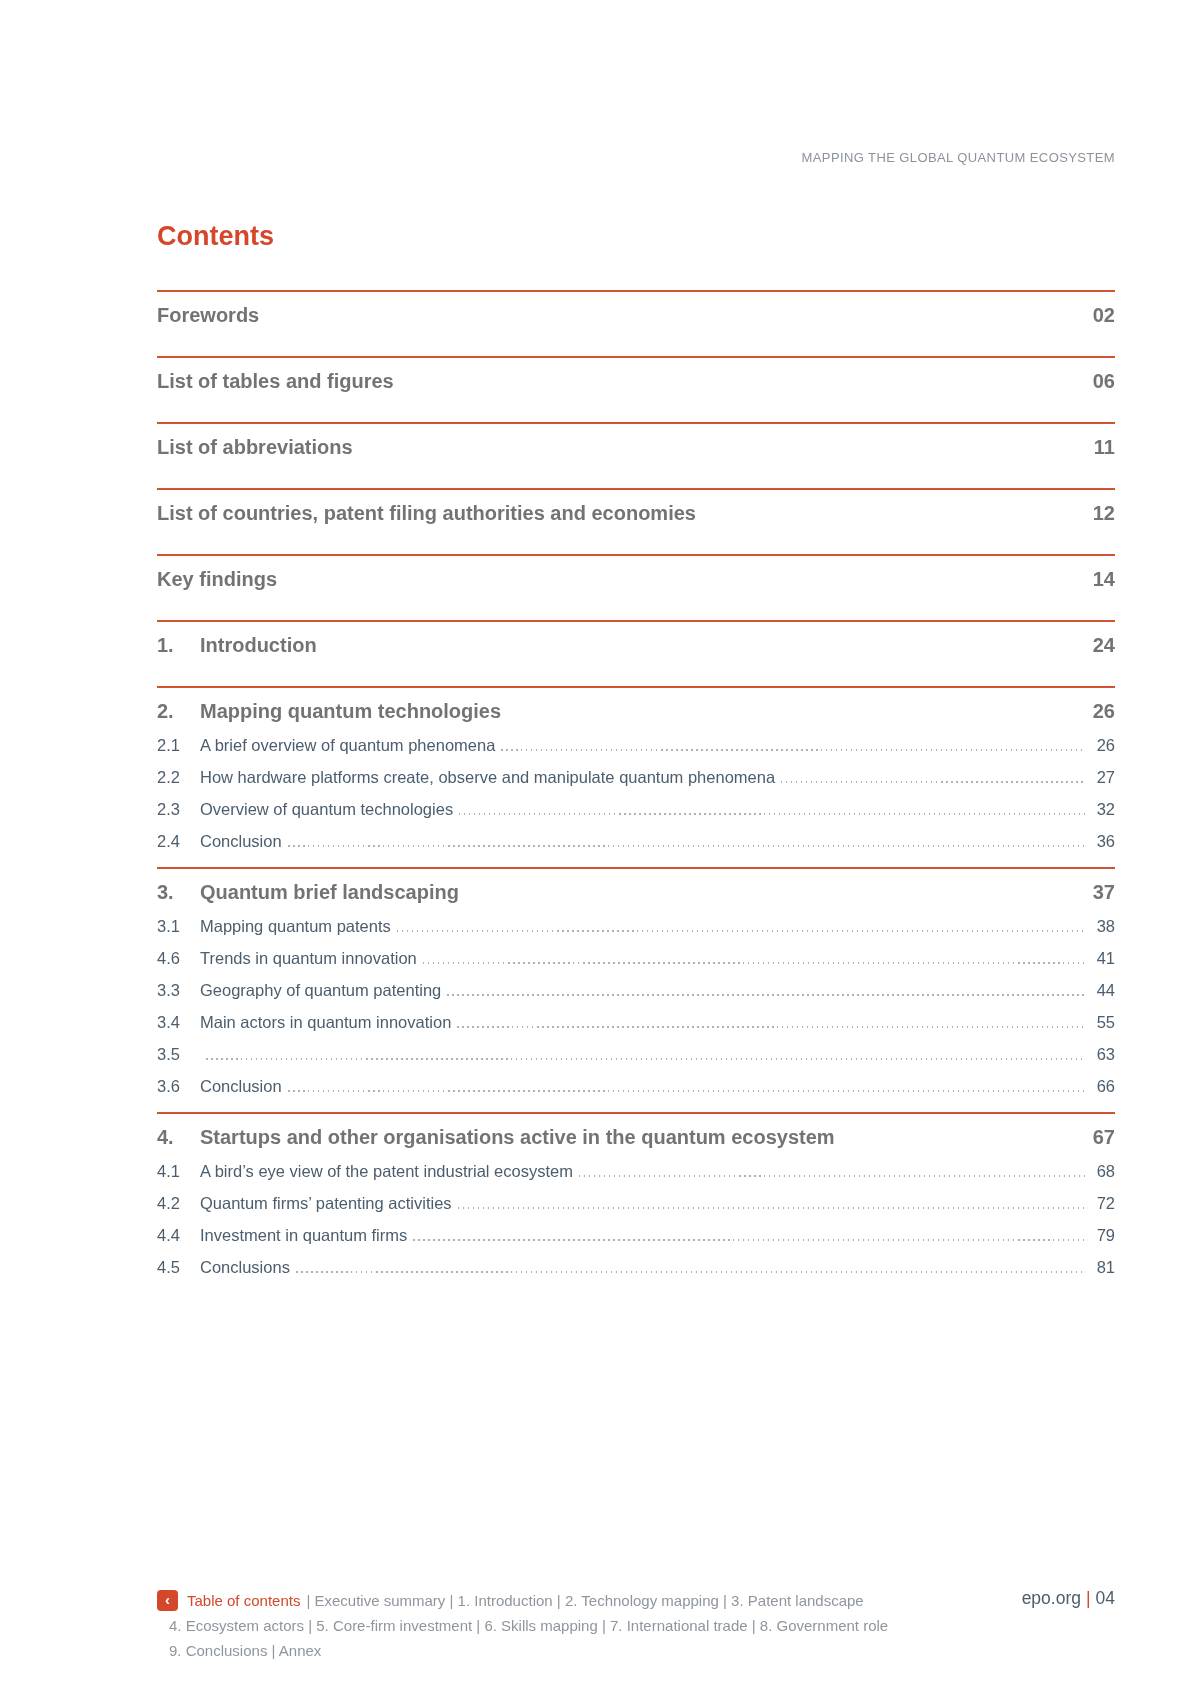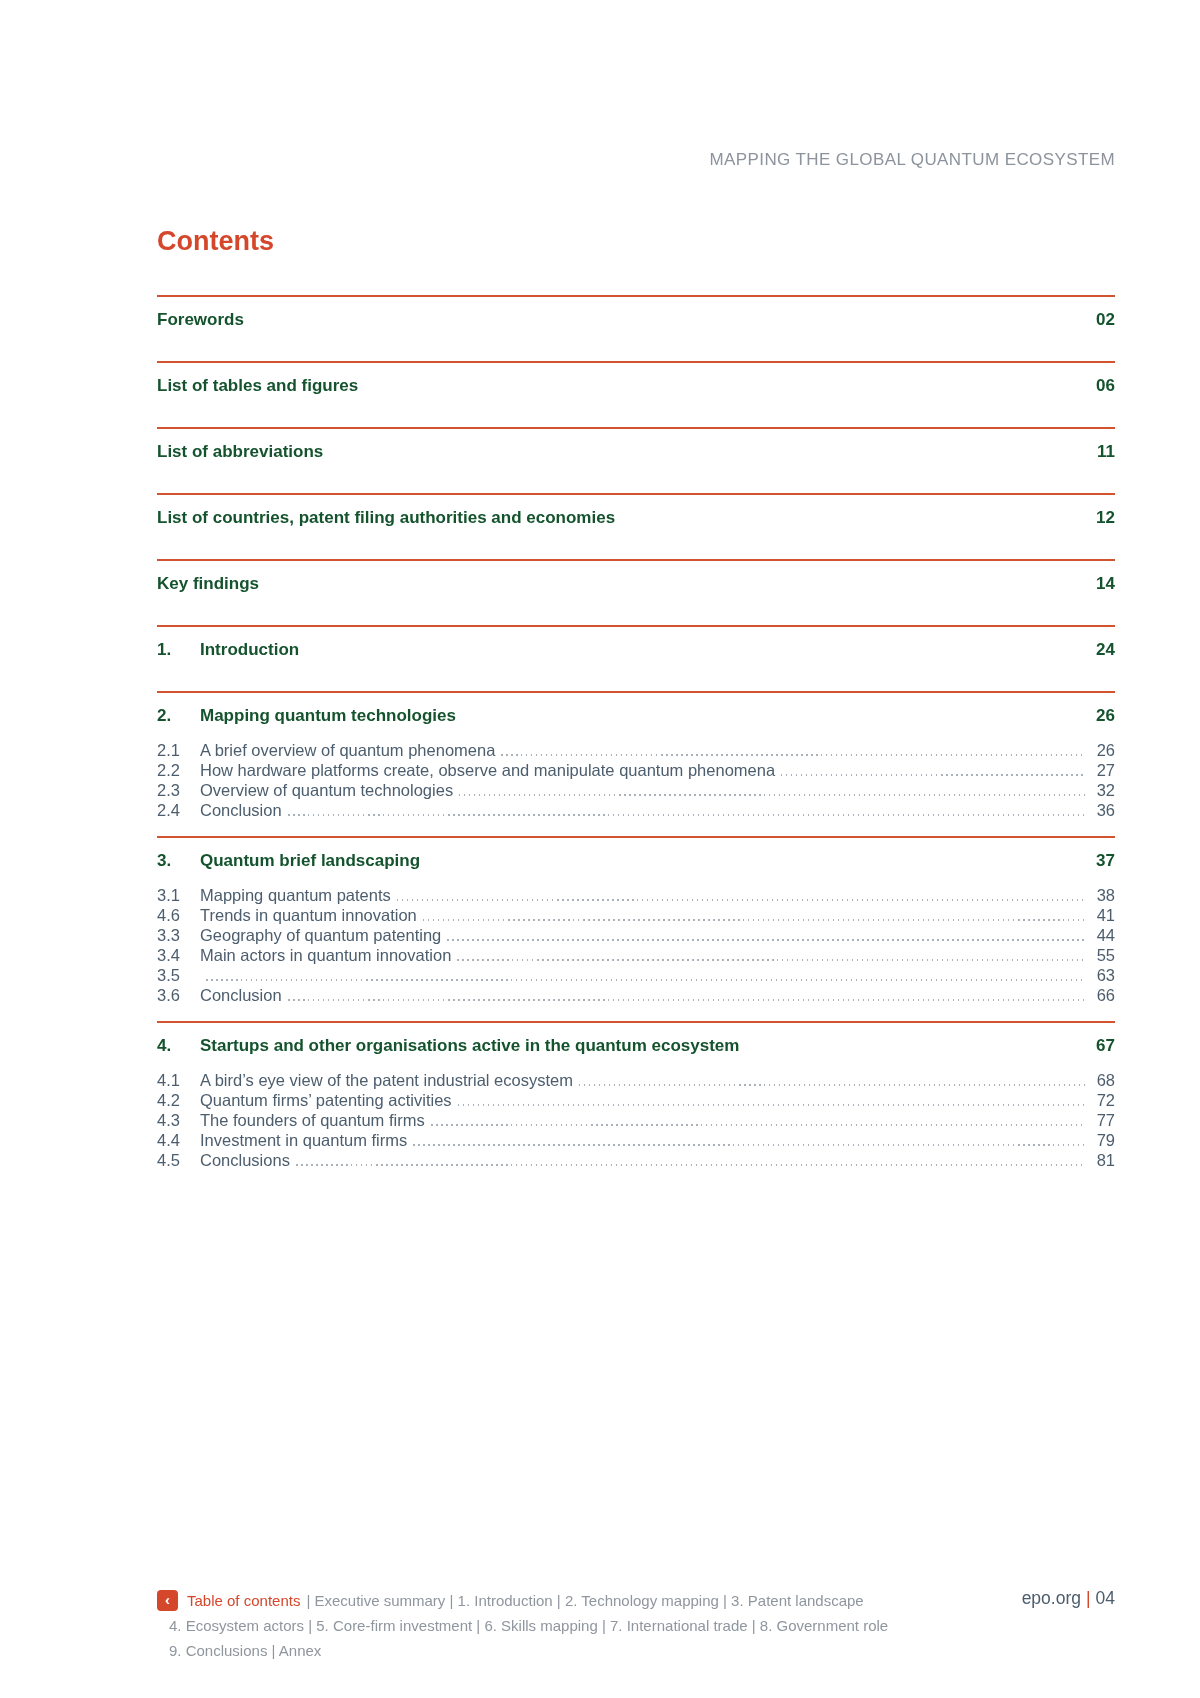--- a/index.html
+++ b/index.html
@@ -11,21 +11,21 @@
     font-family:"Liberation Sans", sans-serif;
   }
   .content{
     position:absolute;
     left:157px;top:0;
     width:958px;
   }
   .doc-header{
     margin-top:150px;
     text-align:right;
-    font-size:17px;
+    font-size:13px;
     letter-spacing:0.4px;
     color:#8C939C;
   }
   .page-title{
     margin-top:56px;
     font-size:27px;
     font-weight:bold;
     color:#D5472B;
   }
   .toc{
@@ -33,33 +33,34 @@
   }
   .toc-block{
     border-top:2px solid #D2532F;
     padding-top:13px;
     margin-bottom:31px;
   }
   .toc-block.has-items{margin-bottom:16px;}
   .section-row{
     display:flex;
     align-items:flex-end;
-    font-size:17px;
+    font-size:20px;
     font-weight:bold;
-    color:#14532d;
+    color:#737373;
     line-height:20px;
     cursor:pointer;
   }
   .section-row .num{flex:0 0 43px;}
   .section-row .spacer{flex:1;}
   .section-row .pg{flex:0 0 auto; text-align:right;}
   .sub-list{margin-top:14px;}
   .sub-row{
     display:flex;
     align-items:flex-end;
+    margin-top:12px;
     font-size:16.5px;
     color:#4C5D6D;
     line-height:20px;
     cursor:pointer;
   }
   .sub-row:first-child{margin-top:0;}
   .sub-row .num{flex:0 0 43px;}
   .sub-row .leader{
     flex:1 1 auto;
     height:2px;
@@ -249,26 +250,20 @@
               <span class="num">4.1</span>
               <span class="ttl">A bird’s eye view of the patent industrial ecosystem</span>
               <span class="leader"></span>
               <span class="pg">68</span>
             </div>
             <div class="sub-row">
               <span class="num">4.2</span>
               <span class="ttl">Quantum firms’ patenting activities</span>
               <span class="leader"></span>
               <span class="pg">72</span>
-            </div>
-            <div class="sub-row">
-              <span class="num">4.3</span>
-              <span class="ttl">The founders of quantum firms</span>
-              <span class="leader"></span>
-              <span class="pg">77</span>
             </div>
             <div class="sub-row">
               <span class="num">4.4</span>
               <span class="ttl">Investment in quantum firms</span>
               <span class="leader"></span>
               <span class="pg">79</span>
             </div>
             <div class="sub-row">
               <span class="num">4.5</span>
               <span class="ttl">Conclusions</span>

